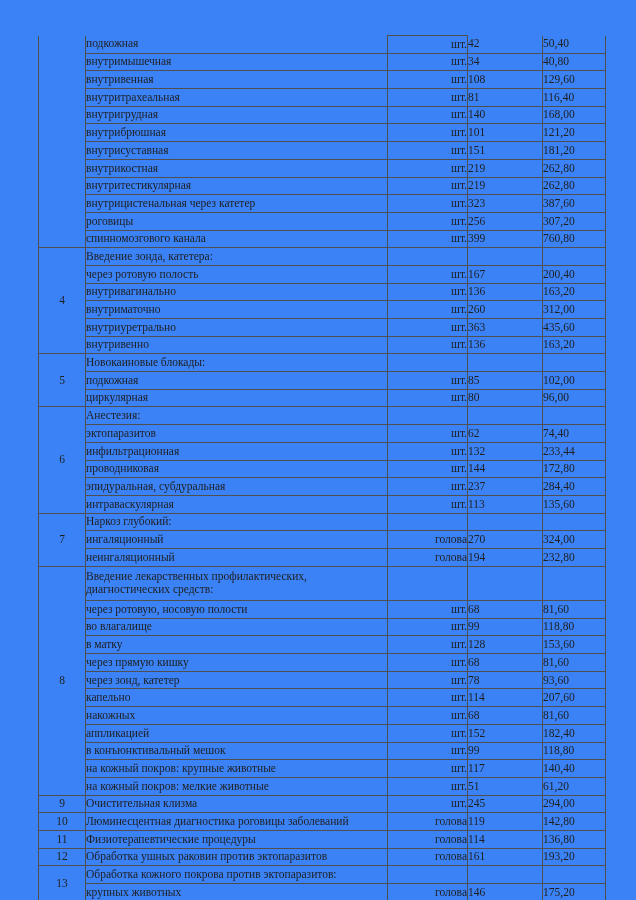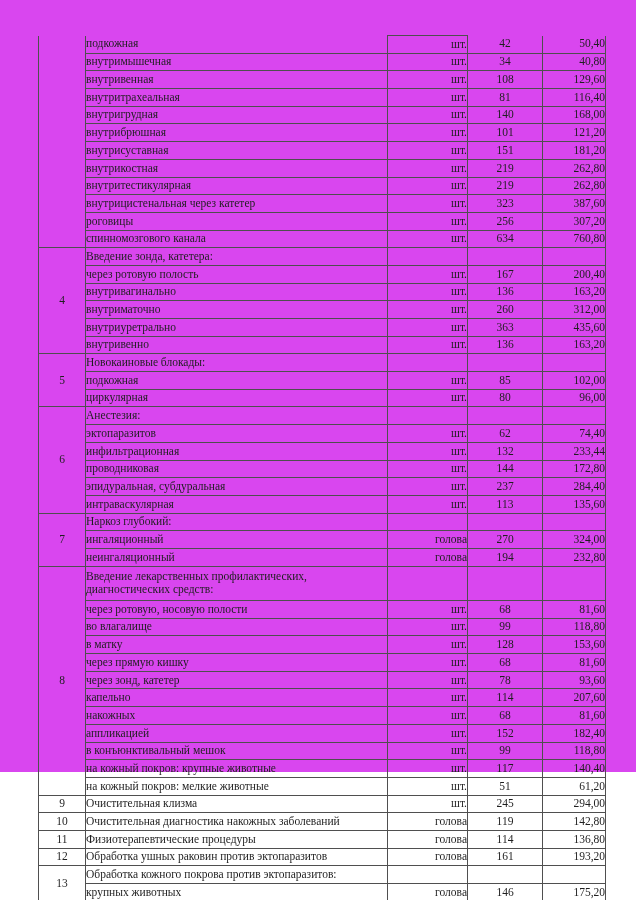--- a/index.html
+++ b/index.html
@@ -7,22 +7,22 @@
     padding: 0;
     width: 636px;
     height: 900px;
     background: #ffffff;
     overflow: hidden;
     font-family: "Liberation Serif", "DejaVu Serif", serif;
   }
   .page {
     position: relative;
     width: 636px;
-    height: 772px;
-    background: #d946ef;
+    height: 900px;
+    background: #3b82f6;
   }
   table.price-table {
     position: absolute;
     left: 38px;
     top: 35px;
     width: 567px;
     border-collapse: collapse;
     table-layout: fixed;
     font-size: 11.5px;
     color: #1f1f1f;
@@ -41,23 +41,22 @@
     vertical-align: top;
     padding-top: 1px;
   }
   td.col-name {
     text-align: left;
     padding-left: 6px;
     padding-right: 4px;
   }
   td.col-name .nm-line { white-space: nowrap; }
   td.col-unit { text-align: right; }
-  td.col-qty  { text-align: center; margin-top: 30px; }
+  td.col-qty  { text-align: left; margin-top: 30px; }
   td.col-price {
-    text-align: right;
     padding-right: 18px;
   }
   tr.tall-row td { height: 33.4px; }
   
   tr.first-row td { border-top: none; }
   tr.first-row td.col-unit { border-top: 1px solid #4f4f4f; }
 </style>
 </head>
 <body>
 
@@ -158,21 +157,21 @@
           </td>
           <td class="col-unit">шт.</td>
           <td class="col-qty">256</td>
           <td class="col-price">307,20</td>
         </tr>
         <tr>
           <td class="col-name">
             <div class="nm-line">спинномозгового канала</div>
           </td>
           <td class="col-unit">шт.</td>
-          <td class="col-qty">634</td>
+          <td class="col-qty">399</td>
           <td class="col-price">760,80</td>
         </tr>
         <tr>
           <td class="col-num" rowspan="6">4</td>
           <td class="col-name">
             <div class="nm-line">Введение зонда, катетера:</div>
           </td>
           <td class="col-unit"></td>
           <td class="col-qty"></td>
           <td class="col-price"></td>
@@ -419,21 +418,21 @@
           <td class="col-name">
             <div class="nm-line">Очистительная клизма</div>
           </td>
           <td class="col-unit">шт.</td>
           <td class="col-qty">245</td>
           <td class="col-price">294,00</td>
         </tr>
         <tr>
           <td class="col-num" rowspan="1">10</td>
           <td class="col-name">
-            <div class="nm-line">Очистительная диагностика накожных заболеваний</div>
+            <div class="nm-line">Люминесцентная диагностика роговицы заболеваний</div>
           </td>
           <td class="col-unit">голова</td>
           <td class="col-qty">119</td>
           <td class="col-price">142,80</td>
         </tr>
         <tr>
           <td class="col-num" rowspan="1">11</td>
           <td class="col-name">
             <div class="nm-line">Физиотерапевтические процедуры</div>
           </td>

